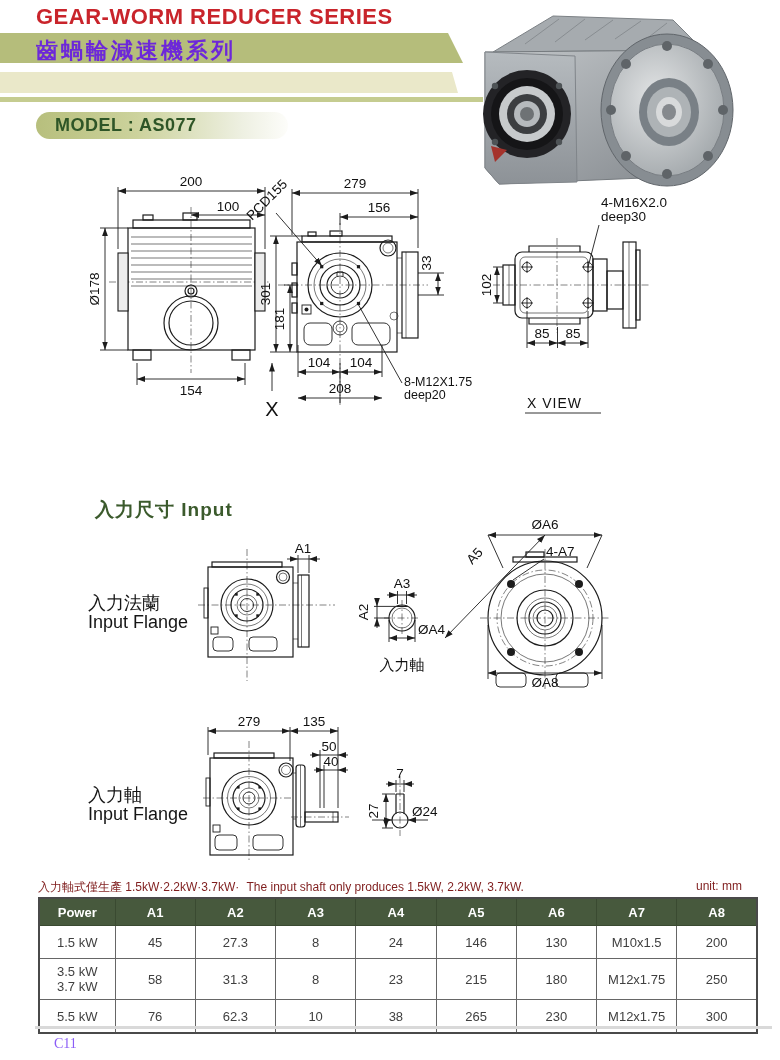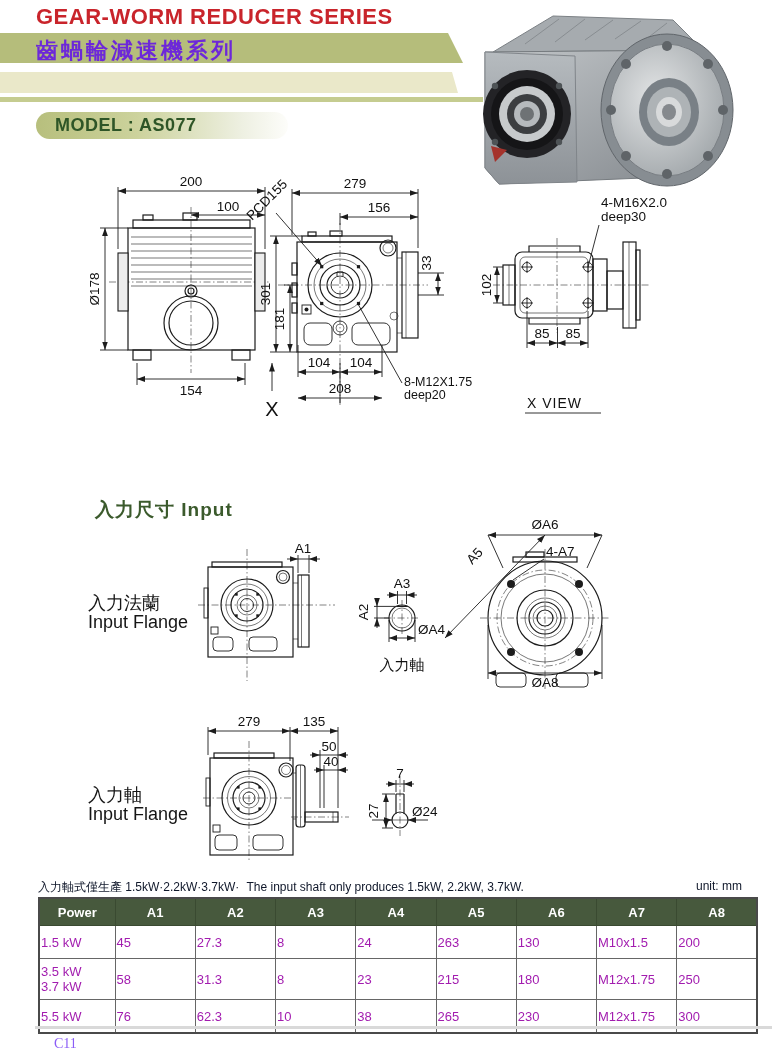--- a/index.html
+++ b/index.html
@@ -27,27 +27,27 @@
   svg .d{fill:none;stroke:#1c1c1c;stroke-width:.9;}
   svg .cl{fill:none;stroke:#1c1c1c;stroke-width:.55;stroke-dasharray:7 2.5 1.5 2.5;}
   svg .fg{fill:#ececec;stroke:#1c1c1c;stroke-width:1.1;}
   svg .fb{fill:#1c1c1c;stroke:none;}
   svg text{fill:#111;font-size:13.5px;font-family:"Liberation Sans",sans-serif;}
   svg text.sm{font-size:12.5px;}
   svg text.big{font-size:20px;}
   svg text.vw{font-size:14px;letter-spacing:1px;}
   svg text.zh{font-size:15px;}
   
-  .note-row{left:38px;top:879px;width:704px;display:flex;justify-content:space-between;font-size:12px;color:#0f172a;}
+  .note-row{left:38px;top:879px;width:704px;display:flex;justify-content:space-between;font-size:12px;color:#7f1d1d;}
   .note-left span{margin-right:4px;}
   table.spec{position:absolute;left:38px;top:897px;width:720px;border-collapse:collapse;table-layout:fixed;}
   table.spec th{background:#47593d;color:#fff;font-size:13px;font-weight:bold;height:24px;
                 border:1px solid #3a4a31;border-left:1px solid #7f8c6e;}
   table.spec th:first-child{border-left:1px solid #3a4a31;}
-  table.spec td{background:#fff;font-size:13px;color:#a21caf;border:1px solid #666;}
+  table.spec td{background:#fff;font-size:13px;color:#404040;text-align:center;border:1px solid #666;}
   table.spec{border:2px solid #4a4a4a;}
   tr.r1 td,tr.r3 td{height:30px;}
   tr.r2 td{height:38px;}
   .two-line div{line-height:15px;}
   .foot-line{left:35px;top:1026px;width:737px;height:3px;background:#d9d9d9;}
   .page-no{left:54px;top:1036px;font-size:14px;font-family:"Liberation Serif",serif;color:#8b5cf6;}
 </style>
 </head>
 <body>
 
@@ -488,21 +488,21 @@
         <th>A8</th>
       </tr>
     </thead>
     <tbody>
       <tr class="r1">
         <td>1.5 kW</td>
         <td>45</td>
         <td>27.3</td>
         <td>8</td>
         <td>24</td>
-        <td>263</td>
+        <td>146</td>
         <td>130</td>
         <td>M10x1.5</td>
         <td>200</td>
       </tr>
       <tr class="r2">
         <td class="two-line">
           <div>3.5 kW</div>
           <div>3.7 kW</div>
         </td>
         <td>58</td>

